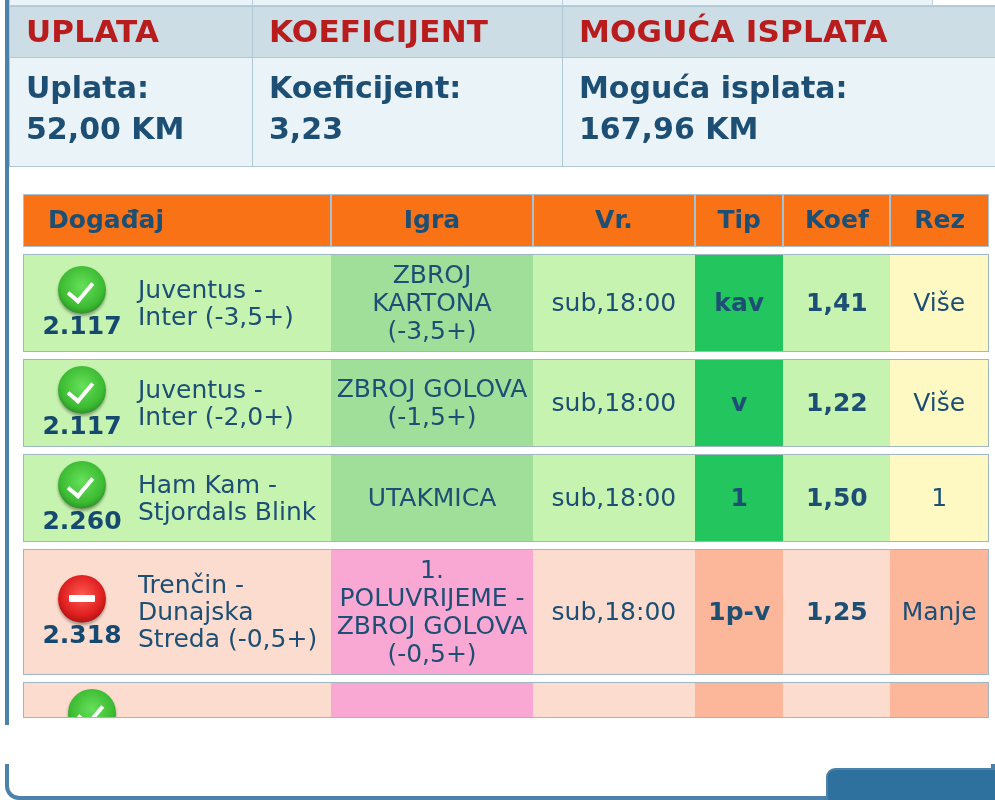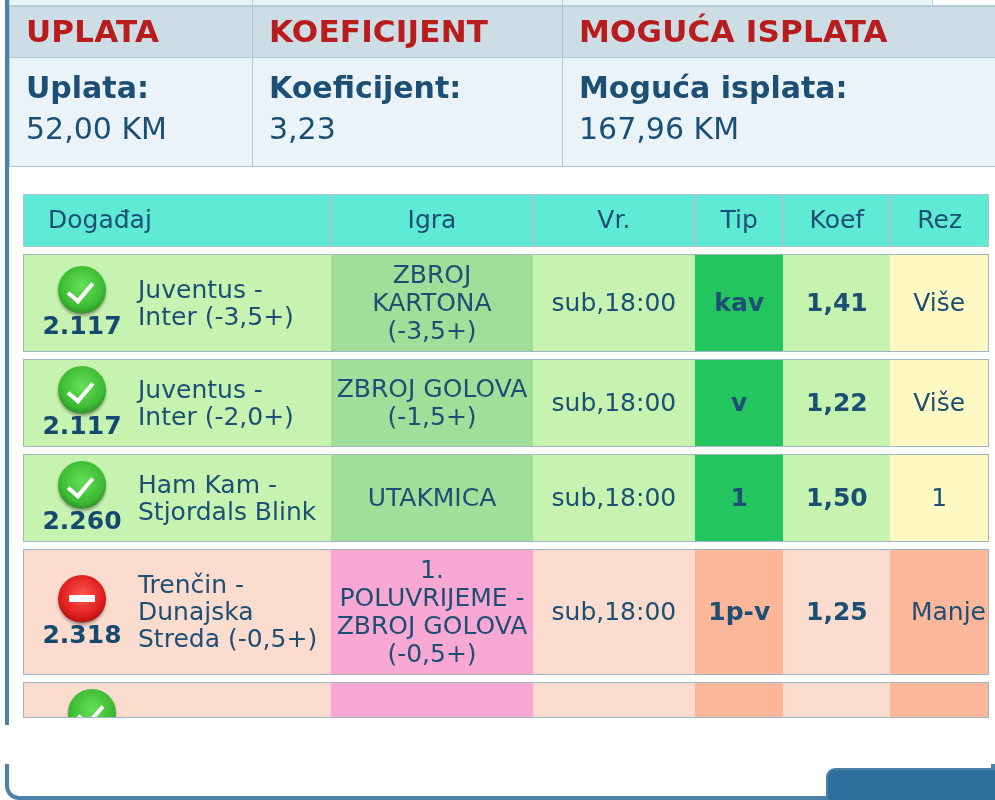--- a/index.html
+++ b/index.html
@@ -36,31 +36,31 @@
     color:#b91c1c;
     letter-spacing:.2px;
   }
   .sum-body td{
     background:#eaf4f8;
     border:1px solid #b0c7d4;
     padding:10px 0 18px 16px;
     vertical-align:top;
   }
   .sum-label{font-size:30px;font-weight:bold;color:#1d4f75;line-height:1.35;}
-  .sum-value{font-size:30px;font-weight:normal;color:#1d4f75;line-height:1.3;}
+  .sum-value{font-size:30px;font-weight:bold;color:#1d4f75;line-height:1.3;}
 
   .gap{height:20px;background:#ffffff;}
 
   
   .slip{padding:0 12px 0 14px;background:#ffffff;}
   .tbl{width:100%;border-collapse:separate;border-spacing:0 7px;table-layout:fixed;}
   .tbl th{
-    background:#5eead4;
+    background:#f97316;
     border:1px solid #a9c2d1;
-    font-size:25px;font-weight:normal;color:#1d4f75;
+    font-size:25px;font-weight:bold;color:#1d4f75;
     padding:10px 0 12px 0;
     text-align:center;
   }
   .tbl th.c-dog{text-align:left;padding-left:24px;}
 
   .tbl td{
     border-top:1px solid #9fb6c4;
     border-bottom:1px solid #9fb6c4;
     font-size:25px;
     color:#1d4f75;
@@ -82,21 +82,21 @@
 
   
   .r-won td{background:#c7f3b0;}
   .r-won td.c-igra{background:#9fdf9a;}
   .r-won td.c-tip{background:#22c55e;}
   .r-won td.c-rez{background:#fef9c3;}
   
   .r-lost td{background:#fbdcce;}
   .r-lost td.c-igra{background:#f9a8d4;}
   .r-lost td.c-tip{background:#fcb699;}
-  .r-lost td.c-rez{background:#fcb699;text-align:right;}
+  .r-lost td.c-rez{background:#fcb699;}
 
   .ev{display:flex;align-items:center;gap:8px;}
   .ev-left{width:96px;flex:0 0 96px;display:flex;flex-direction:column;align-items:center;}
   .ev-name{flex:1;font-size:25px;line-height:1.08;text-align:left;}
   .ev-id{font-size:25px;font-weight:bold;color:#16496f;margin-top:-2px;}
 
   
   .badge{width:48px;height:48px;border-radius:50%;position:relative;display:block;}
   .badge.ok{
     background:radial-gradient(circle at 50% 42%, #66e05a 0%, #3dbb33 58%, #2e9c28 72%, #7c7468 76%, #4a443c 88%, #3b352e 100%);

